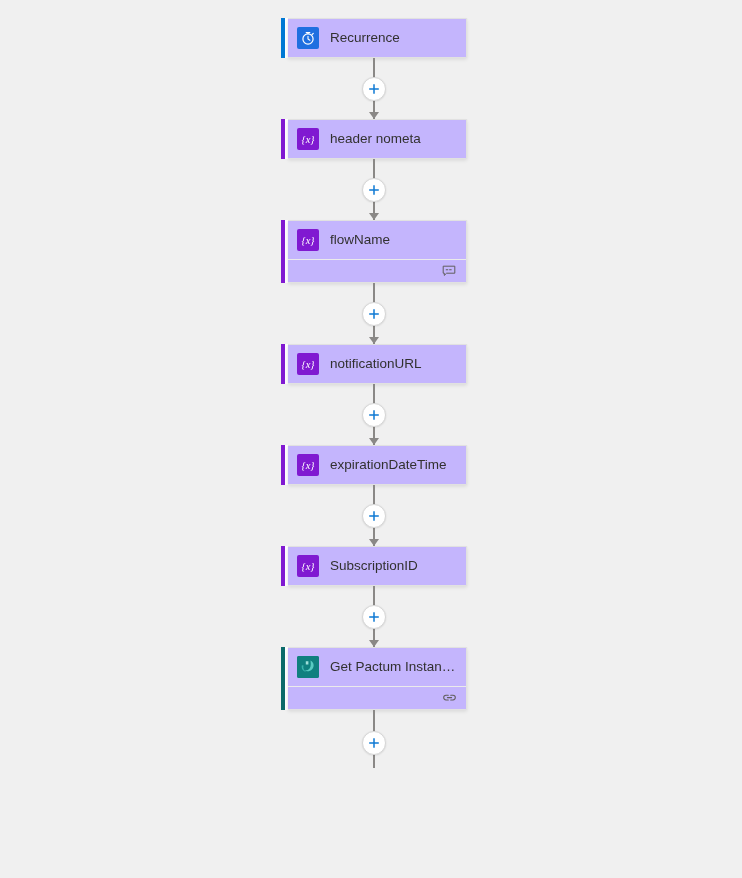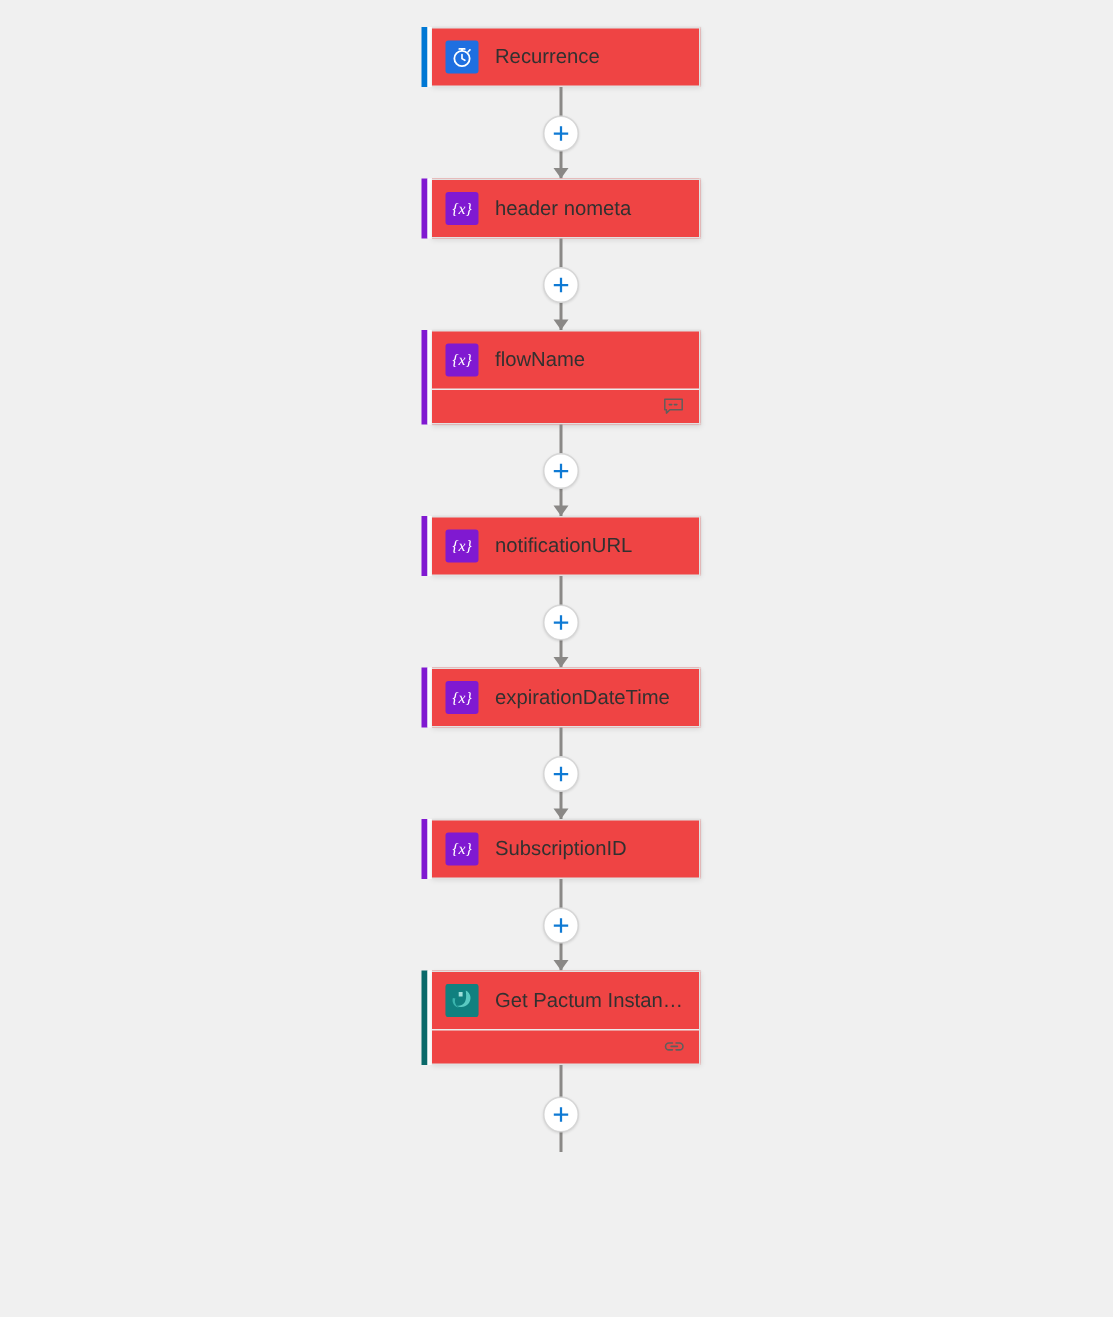--- a/index.html
+++ b/index.html
@@ -48,21 +48,21 @@
   }
 
   .accent-gap {
     width: 3px;
     flex: 0 0 3px;
     background: #ffffff;
   }
 
   .card {
     flex: 1 1 auto;
-    background: #ef4444;
+    background: #c4b5fd;
     border: 1px solid #e1e1e1;
     border-left: none;
     box-shadow: 0 1.6px 3.6px rgba(0,0,0,0.10), 0 0.3px 0.9px rgba(0,0,0,0.09);
     display: flex;
     flex-direction: column;
     min-width: 0;
   }
 
   .card-main {
     display: flex;

